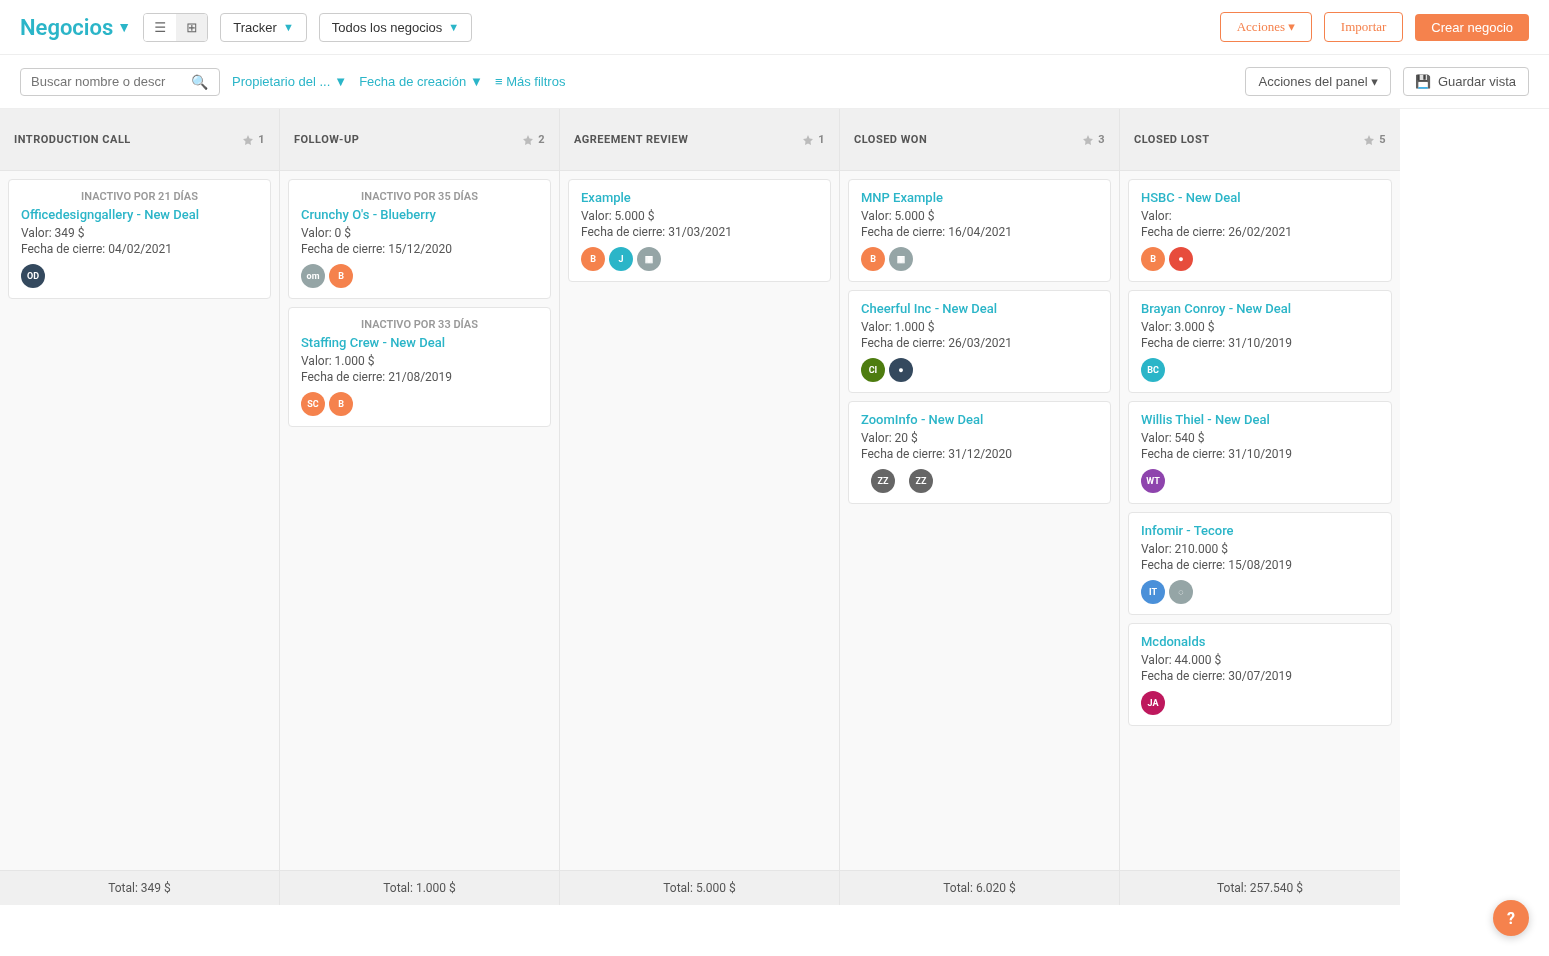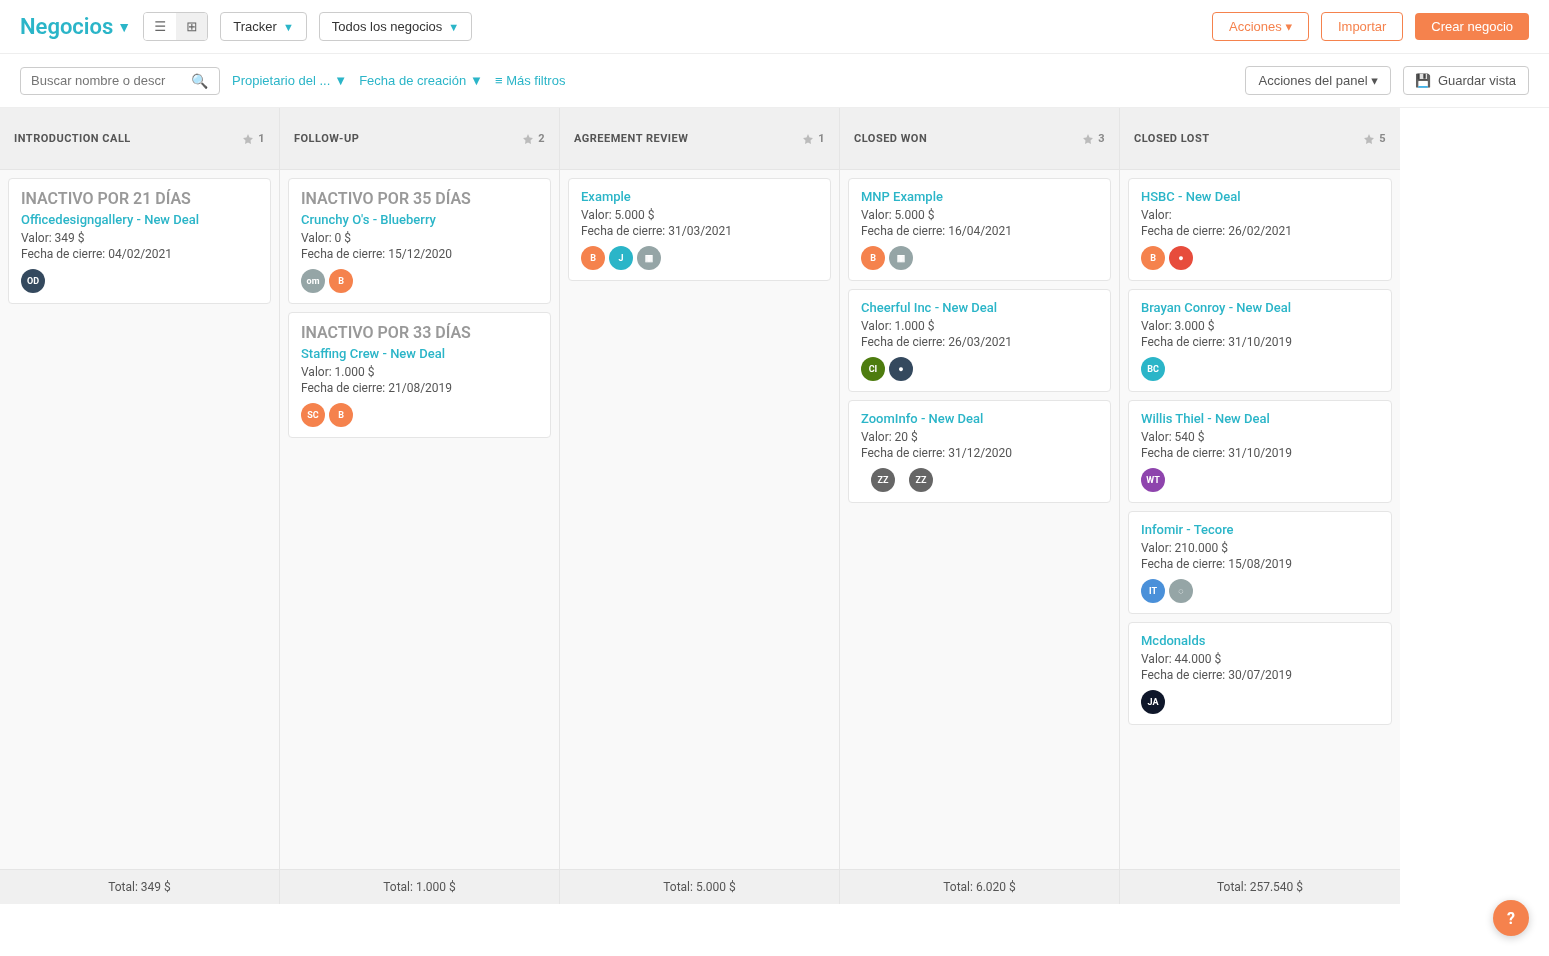--- a/index.html
+++ b/index.html
@@ -20,21 +20,21 @@
     }
     .view-toggle button.active { background: #f0f0f0; }
     .dropdown-btn {
       display: flex; align-items: center; gap: 6px; border: 1px solid #ccc; border-radius: 4px;
       padding: 6px 12px; background: #fff; cursor: pointer; font-size: 13px; color: #333;
     }
     .dropdown-btn .chevron { color: #2bb5c8; font-size: 11px; }
     .nav-spacer { flex: 1; }
     .btn-outline {
       border: 1px solid #f5824d; border-radius: 4px; padding: 6px 16px; background: #fff;
-      color: #f5824d; cursor: pointer; font-size: 13px;
+      color: #f5824d; cursor: pointer; font-size: 13px; font-family: Liberation Serif, serif;
     }
     .btn-primary {
       border: none; border-radius: 4px; padding: 6px 16px; background: #f5824d;
       color: #fff; cursor: pointer; font-size: 13px; font-weight: 500;
     }
 
     
     .filter-bar {
       display: flex; align-items: center; padding: 12px 20px; gap: 12px; border-bottom: 1px solid #eee;
     }
@@ -76,22 +76,23 @@
     }
     .column-header .col-count {
       display: flex; align-items: center; gap: 4px; color: #888;
     }
     .column-cards { flex: 1; overflow-y: auto; padding: 8px; display: flex; flex-direction: column; gap: 8px; }
     .deal-card {
       background: #fff; border: 1px solid #e5e5e5; border-radius: 4px;
       padding: 10px 12px; cursor: pointer;
     }
     .inactive-badge {
-      font-size: 16px; color: #999; font-weight: 600; text-transform: uppercase;
+      font-size: 11px; color: #999; font-weight: 600; text-transform: uppercase;
       margin-bottom: 4px;
+      text-align: center;
     }
     .deal-name {
       color: #2bb5c8; font-weight: 500; font-size: 13px; margin-bottom: 4px;
     }
     .deal-value { font-size: 12px; color: #555; margin-bottom: 2px; }
     .deal-date { font-size: 12px; color: #555; margin-bottom: 8px; }
     .deal-avatars { display: flex; gap: 4px; align-items: center; }
     .avatar {
       width: 24px; height: 24px; border-radius: 50%; display: flex; align-items: center;
       justify-content: center; font-size: 9px; font-weight: 700; color: #fff;
@@ -113,21 +114,21 @@
     
     .av-blue { background: #4a90d9; }
     .av-orange { background: #f5824d; }
     .av-gray { background: #95a5a6; }
     .av-teal { background: #2bb5c8; }
     .av-dark { background: #34495e; }
     .av-red { background: #e74c3c; }
     .av-yellow { background: #4d7c0f; }
     .av-bc { background: #2bb5c8; }
     .av-wt { background: #8e44ad; }
-    .av-ja { background: #0f172a; }
+    .av-ja { background: #be185d; }
     .av-zz { background: #666; margin-left: 10px; }
   </style>
 </head>
 <body>
 
 <div class="top-nav">
   <div class="app-title">
     <span>Negocios</span>
     <span class="chevron">▼</span>
   </div>

